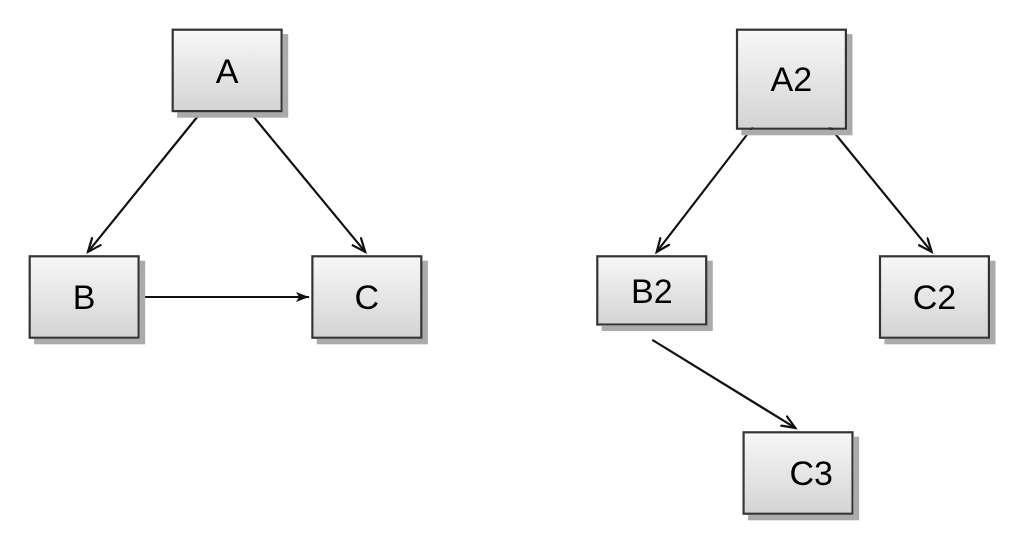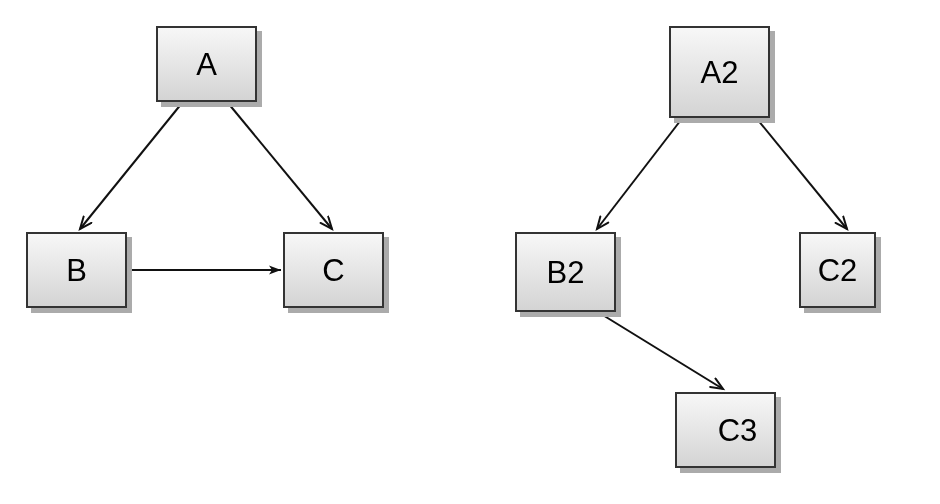--- a/index.html
+++ b/index.html
@@ -81,23 +81,23 @@
       </div>
       <div class="node" style="left: 26px; top: 232px; width: 101px; height: 76px;">
         <span>B</span>
       </div>
       <div class="node" style="left: 283px; top: 232px; width: 101px; height: 76px;">
         <span>C</span>
       </div>
       <div class="node" style="left: 669px; top: 26px; width: 101px; height: 92px;">
         <span>A2</span>
       </div>
-      <div class="node" style="left: 515px; top: 232px; width: 101px; height: 80px;">
+      <div class="node" style="left: 542px; top: 232px; width: 101px; height: 64px;">
         <span>B2</span>
       </div>
-      <div class="node" style="left: 799px; top: 232px; width: 77px; height: 76px;">
+      <div class="node" style="left: 799px; top: 232px; width: 101px; height: 76px;">
         <span>C2</span>
       </div>
       <div class="node" style="left: 675px; top: 392px; width: 101px; height: 76px; padding-left: 24px;">
         <span>C3</span>
       </div>
     </div>
 </div>
 
 </body></html>

